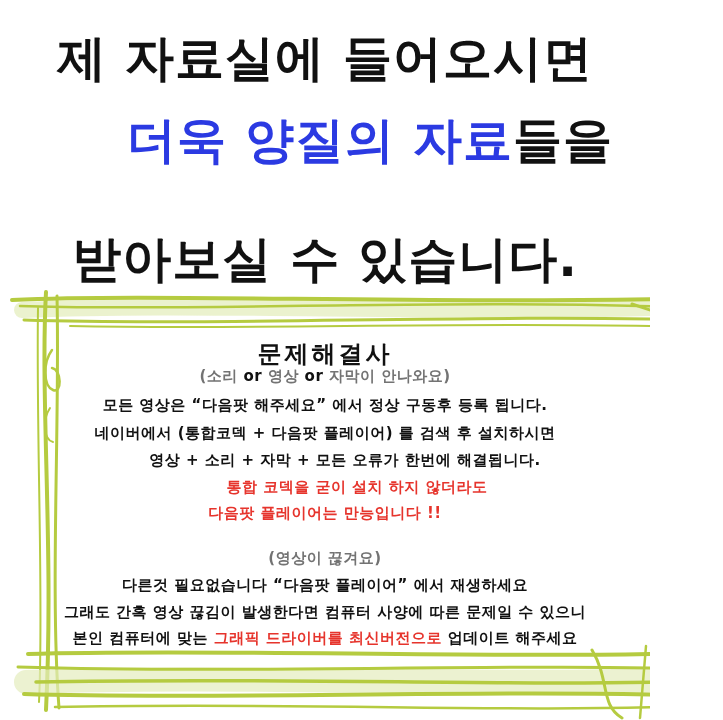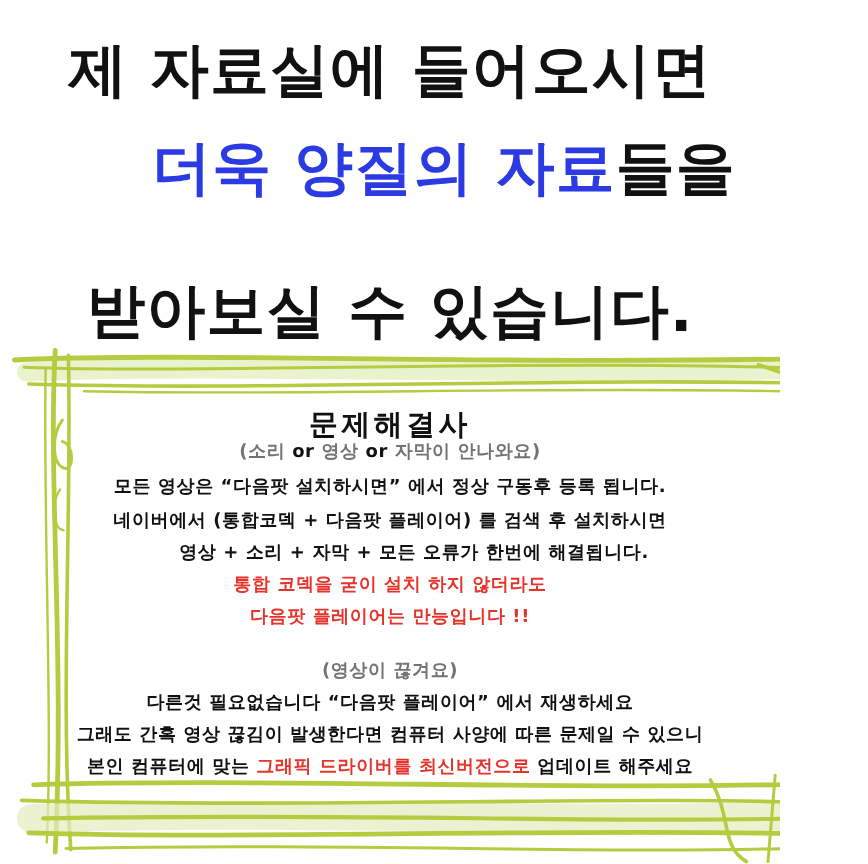--- a/index.html
+++ b/index.html
@@ -21,21 +21,21 @@
   .il3{top:191px;margin-top:36px;}
   .ink-blue{color:#2b3ae2;}
   .ink-black{color:#111;}
   
   .p{font-size:15px;color:#111;letter-spacing:0.5px;}
   .panel-title{top:338px;font-size:24px;letter-spacing:3px;}
   .sub1{top:367px;}
   .b1{top:396px;}
   .b2{top:424px;}
   .b3{top:451px;padding-left:20px;}
-  .r1{top:478px;}
+  .r1{top:478px;padding-left:32px;}
   .r2{top:504px;}
   .sub2{top:549px;}
   .m1{top:576px;}
   .m2{top:603px;}
   .m3{top:629px;}
   .pblue{color:#737373;}
   .pred{color:#e6342c;}
   
   .frame{position:absolute;left:0;top:290px;width:723px;height:430px;}
   .frame path{fill:none;stroke:#b5cb40;stroke-linecap:round;}
@@ -80,21 +80,21 @@
     <path d="M55 417 C 300 412, 520 423, 688 416" stroke-width="2.5"></path>
     <path d="M592 360 C 610 390, 600 415, 622 428" stroke-width="3"></path>
     <path d="M646 356 L 640 428" stroke-width="2.5"></path>
   </svg>
 
   <div class="panel">
     <div class="line p panel-title">문제해결사</div>
 
     <div class="line p sub1"><span class="pblue">(소리 </span><span class="ink-black">or</span><span class="pblue"> 영상 </span><span class="ink-black">or</span><span class="pblue"> 자막이 안나와요)</span></div>
 
-    <div class="line p b1">모든 영상은  “다음팟 설치하시면”  에서 정상 구동후 등록 됩니다.</div>
+    <div class="line p b1">모든 영상은  “다음팟 해주세요”  에서 정상 구동후 등록 됩니다.</div>
     <div class="line p b2">네이버에서 (통합코덱 + 다음팟 플레이어) 를 검색 후 설치하시면</div>
     <div class="line p b3">영상 + 소리 + 자막 + 모든 오류가 한번에 해결됩니다.</div>
     <div class="line p pred r1">통합 코덱을 굳이 설치 하지 않더라도</div>
     <div class="line p pred r2">다음팟 플레이어는 만능입니다 !!</div>
 
     <div class="line p pblue sub2">(영상이 끊겨요)</div>
     <div class="line p m1">다른것 필요없습니다  “다음팟 플레이어” 에서 재생하세요</div>
     <div class="line p m2">그래도 간혹 영상 끊김이 발생한다면 컴퓨터 사양에 따른 문제일 수 있으니</div>
     <div class="line p m3"><span class="ink-black">본인 컴퓨터에 맞는 </span><span class="pred">그래픽 드라이버를 최신버전으로</span><span class="ink-black"> 업데이트 해주세요</span></div>
   </div>

